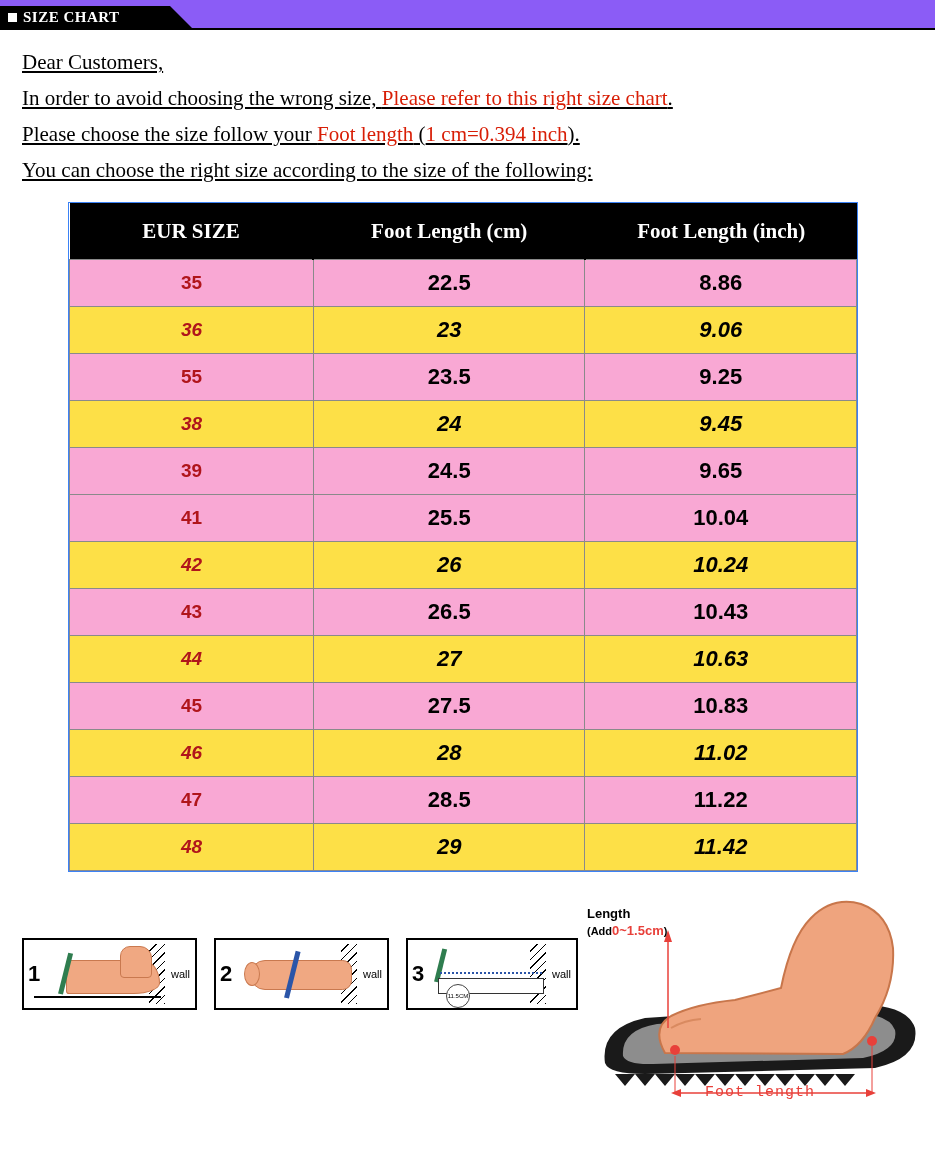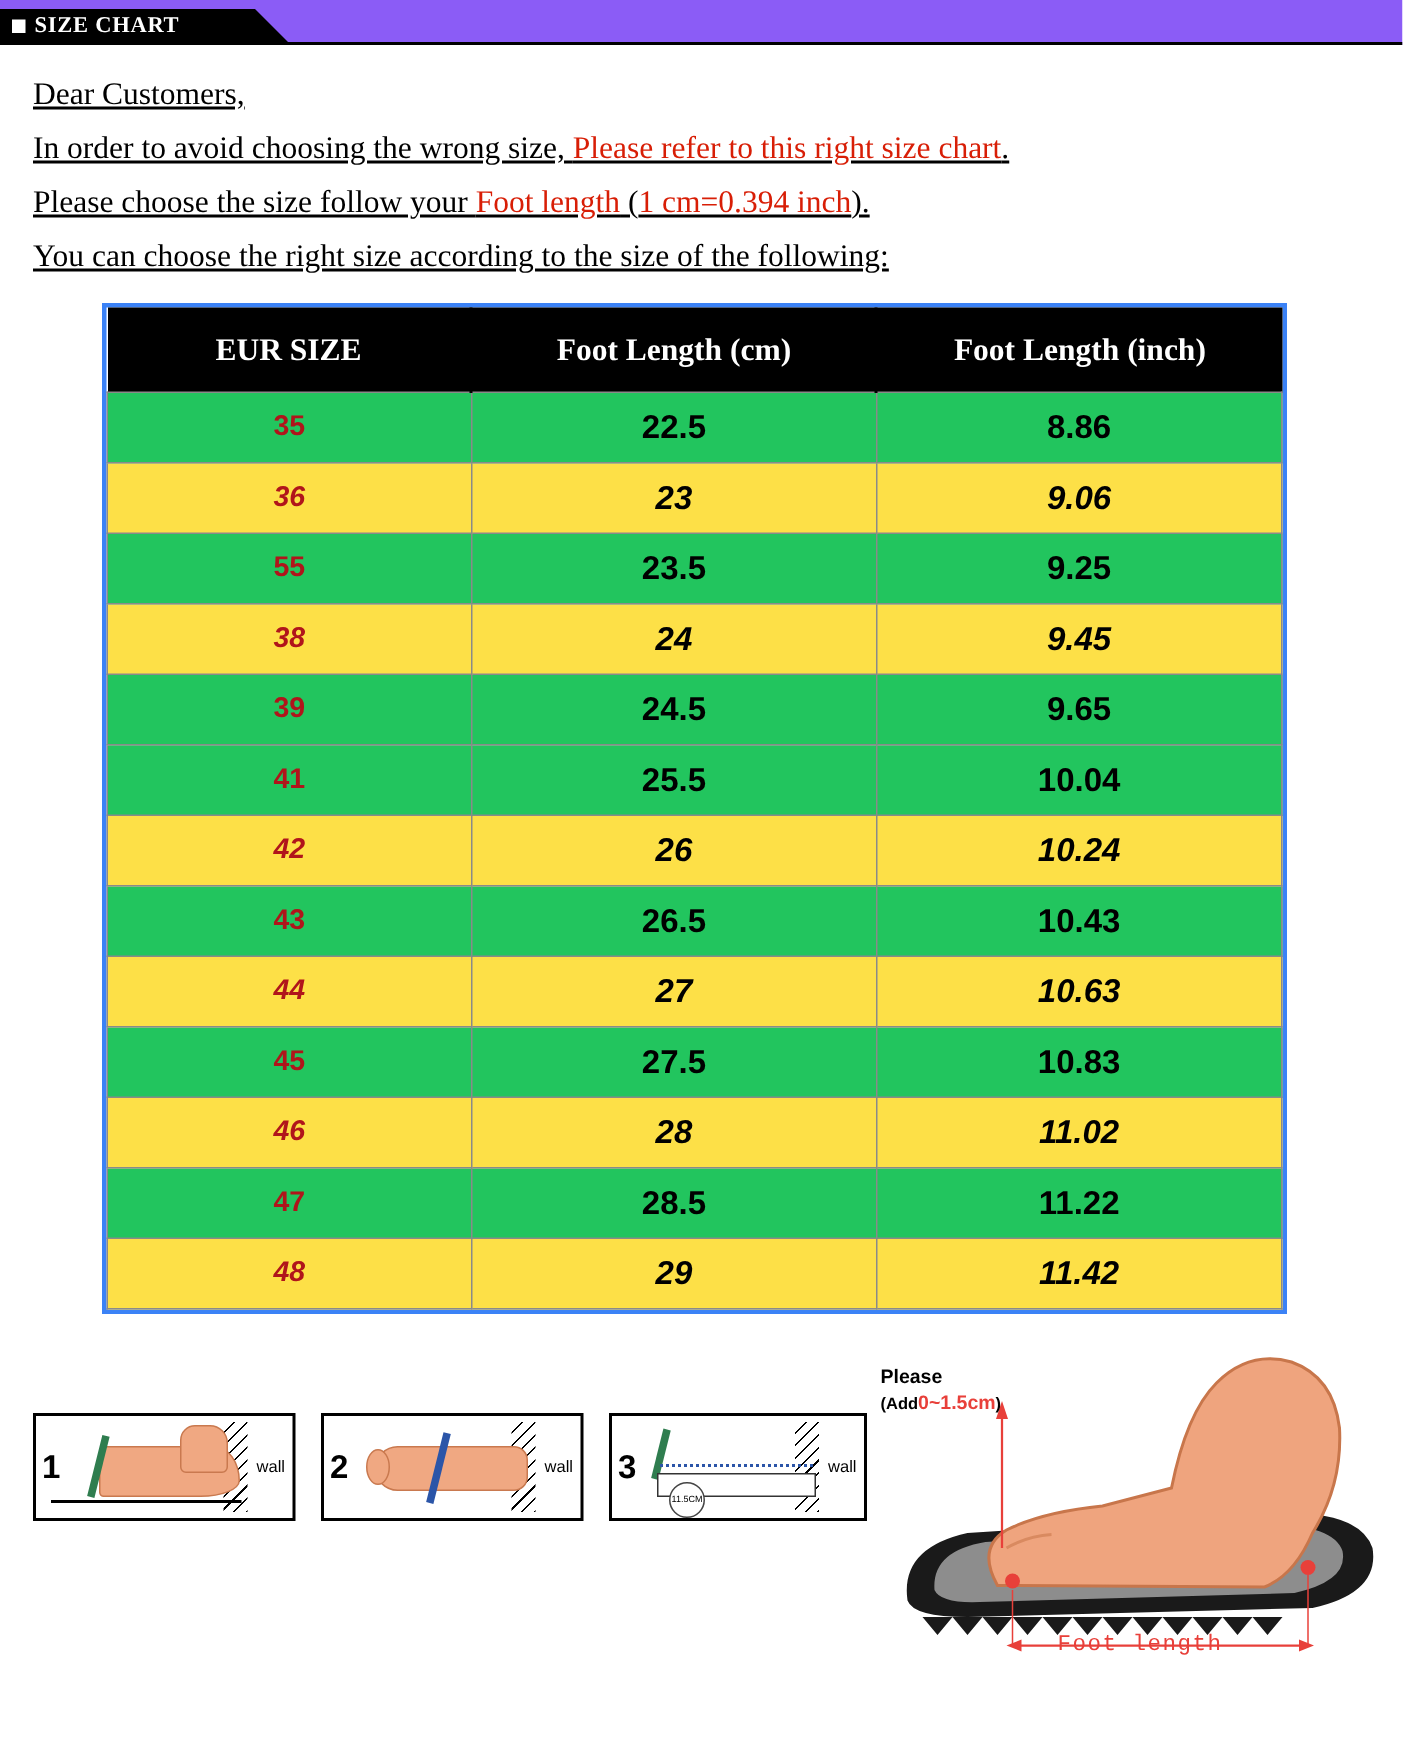--- a/index.html
+++ b/index.html
@@ -73,21 +73,21 @@
     font-size: 21px;
     line-height: 1.72;
   }
   .intro .red { color: #d81e06; }
   .intro-line { white-space: nowrap; text-decoration: underline; }
 
   
   .table-wrap {
     margin: 14px 0 0 68px;
     width: 790px;
-    border: 3px solid #3b82f6;
+    border: 1px solid #3b82f6;
     box-sizing: border-box;
   }
   table.size-chart {
     border-collapse: collapse;
     width: 100%;
     table-layout: fixed;
   }
   table.size-chart th {
     background: #000000;
     color: #ffffff;
@@ -100,21 +100,21 @@
   }
   table.size-chart th:last-child { border-right: none; }
   table.size-chart td {
     height: 44px;
     text-align: center;
     font-family: "Liberation Sans", sans-serif;
     font-weight: bold;
     font-size: 22px;
     border: 1px solid #8a8a8a;
   }
-  table.size-chart tr.odd td { background: #22c55e; }
+  table.size-chart tr.odd td { background: #f9a8d4; }
   table.size-chart tr.even td { background: #fde047; font-style: italic; }
   table.size-chart td.eur {
     color: #b0151b;
     font-size: 19px;
   }
   table.size-chart td.val { color: #000000; }
   .col-eur { width: 31%; }
   .col-cm  { width: 34.5%; }
   .col-in  { width: 34.5%; }
 
@@ -399,19 +399,19 @@
       <polygon points="93,52 89,64 97,64" fill="#e8403a"></polygon>
 
       <line x1="100" y1="215" x2="297" y2="215" stroke="#e8403a" stroke-width="1.5"></line>
       <polygon points="96,215 106,211 106,219" fill="#e8403a"></polygon>
       <polygon points="301,215 291,211 291,219" fill="#e8403a"></polygon>
       <line x1="100" y1="178" x2="100" y2="215" stroke="#e8403a" stroke-width="1"></line>
       <line x1="297" y1="168" x2="297" y2="215" stroke="#e8403a" stroke-width="1"></line>
     </svg>
 
     <div class="space-label">
-      <span>Please</span><br>
+      <span>Length</span><br>
       <span class="small">(Add</span><span class="red">0~1.5cm</span><span class="small">)</span>
     </div>
 
     <div class="footlength-label">Foot length</div>
   </div>
 </div>
 
 </body></html>

